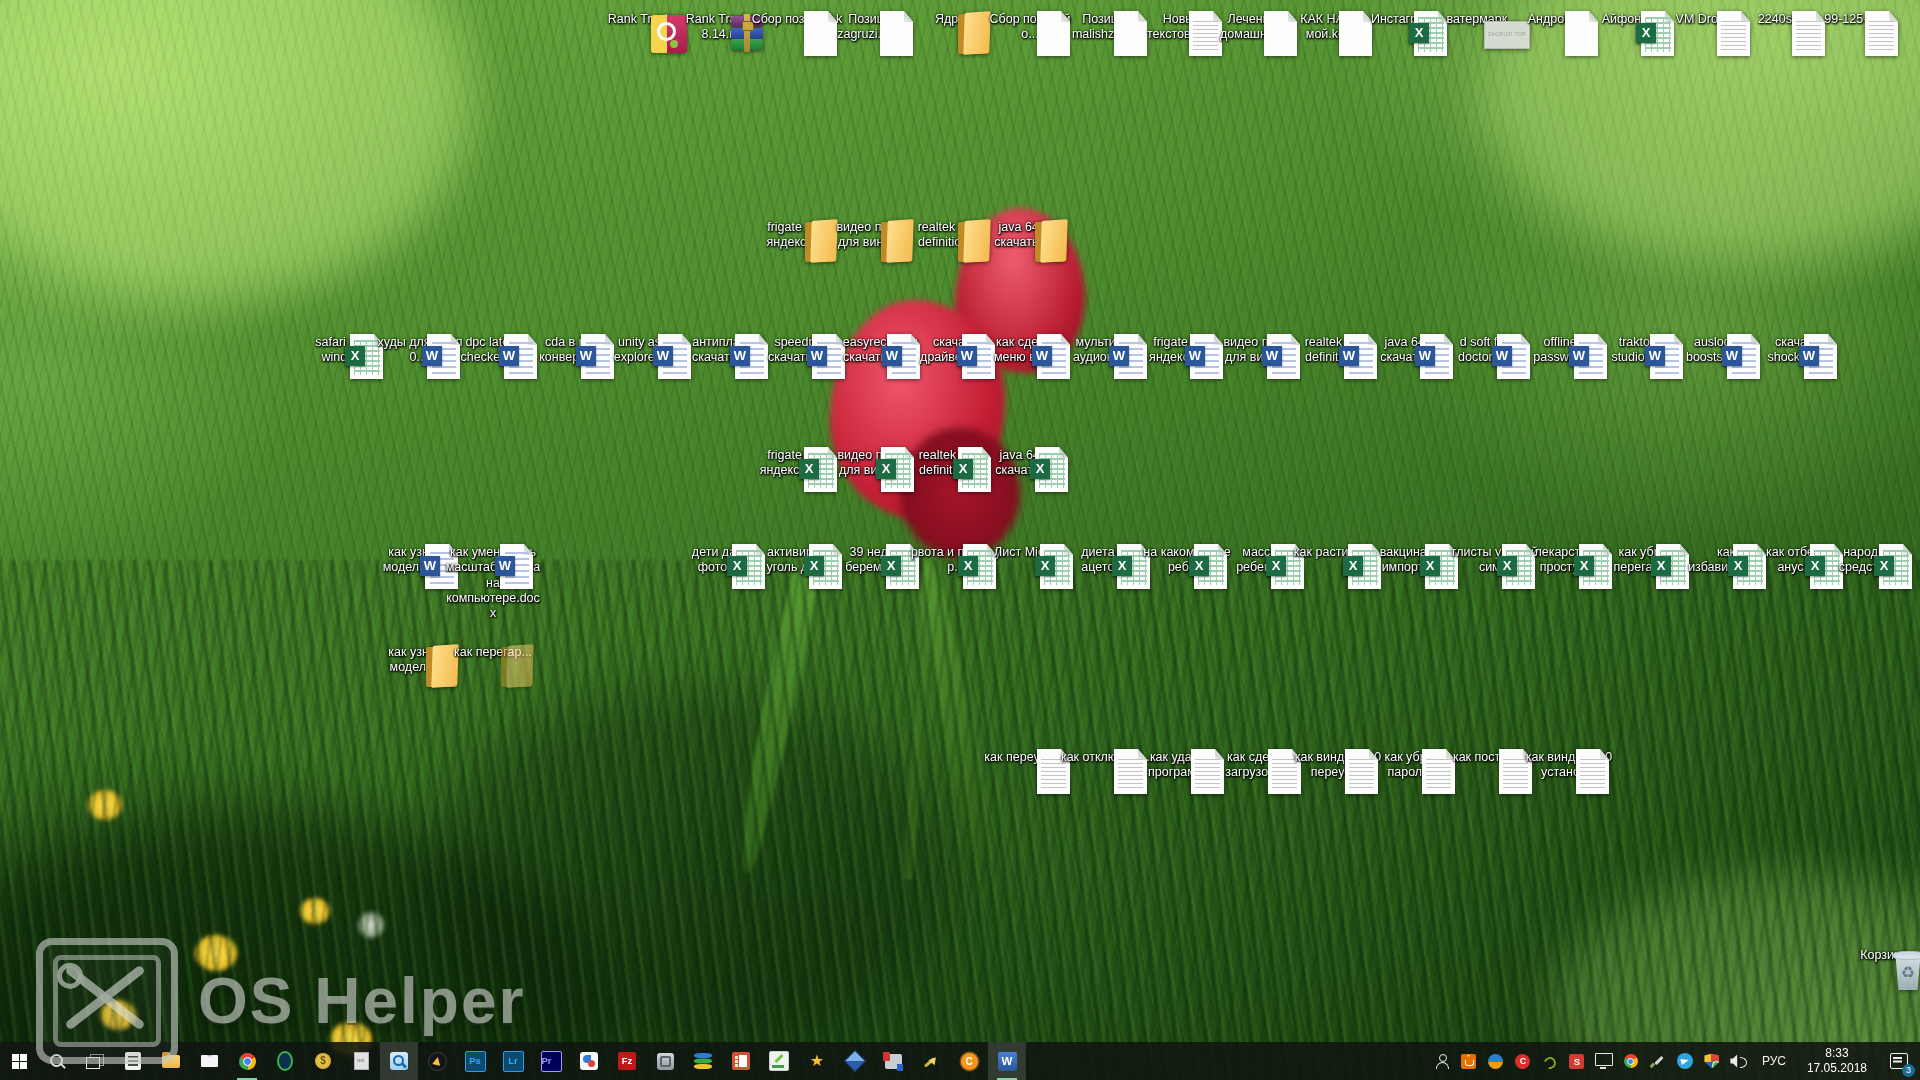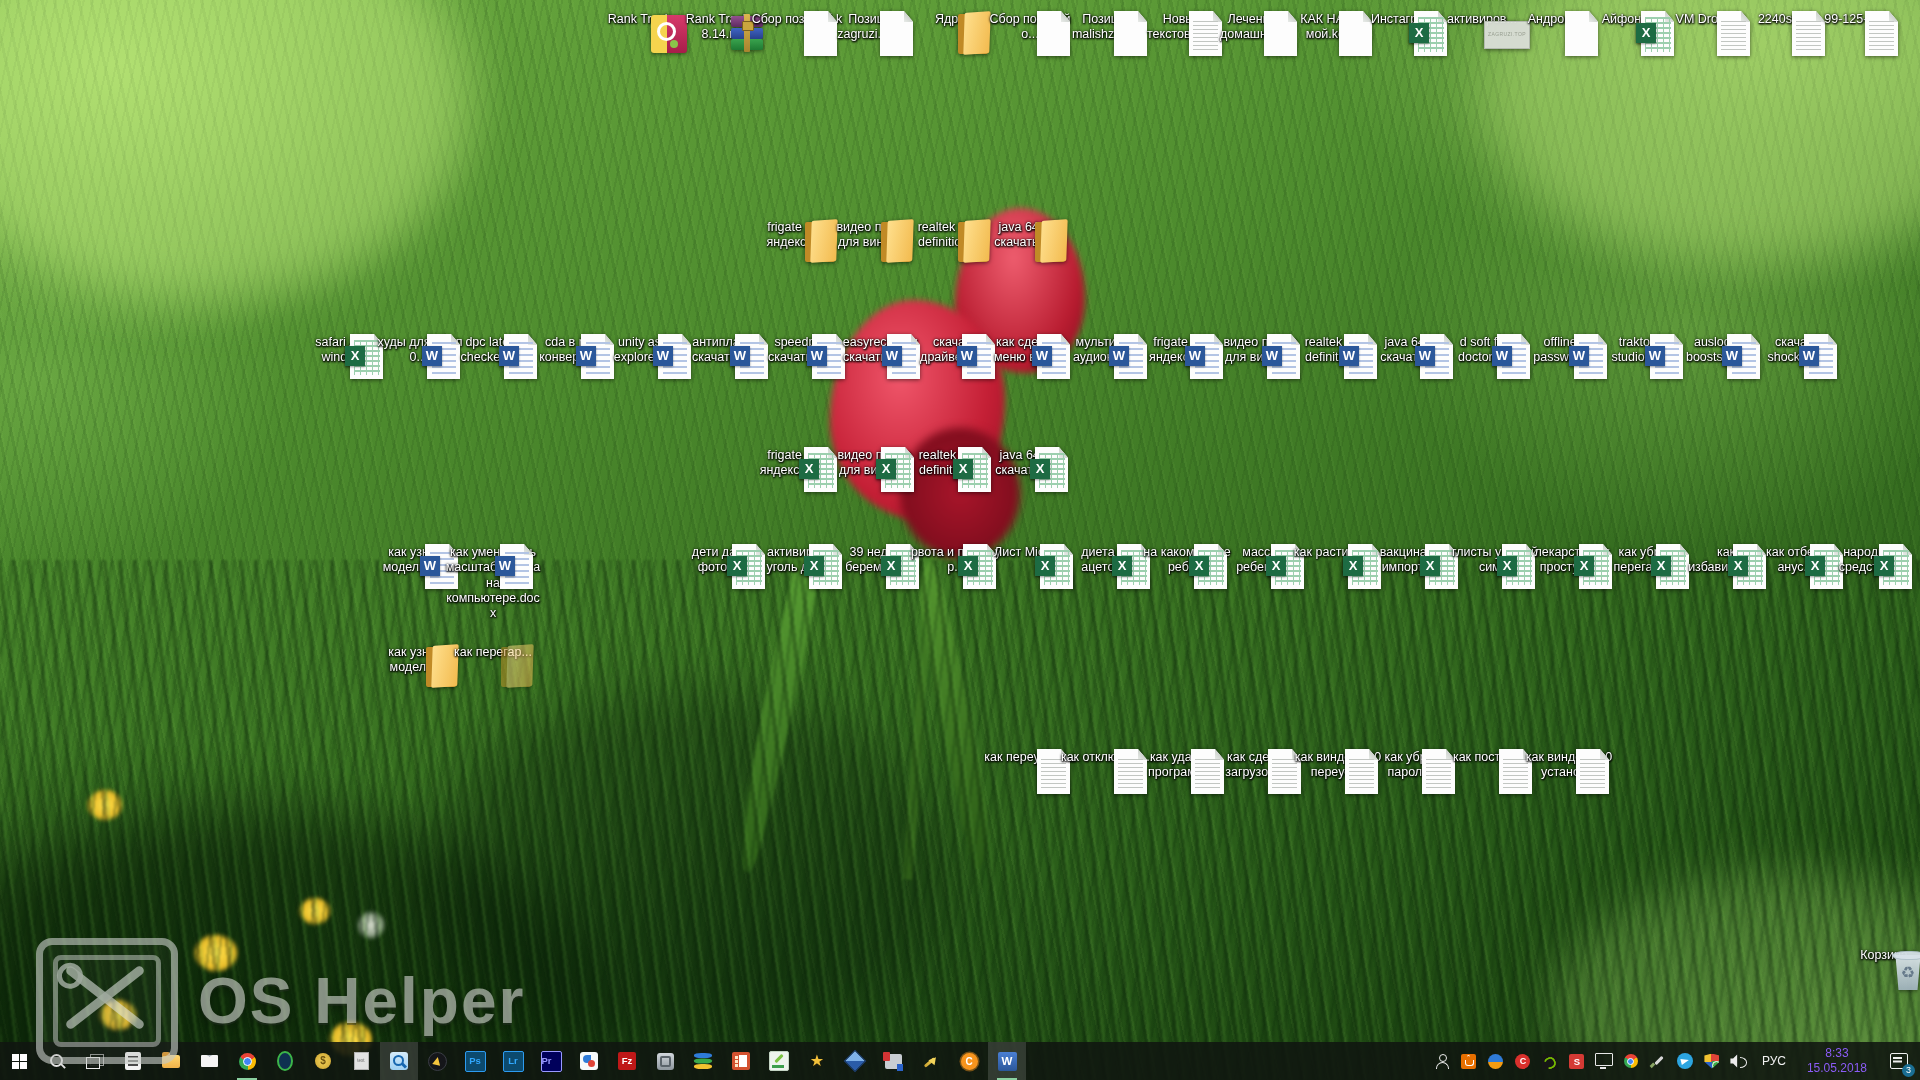--- a/index.html
+++ b/index.html
@@ -212,21 +212,21 @@
     background:conic-gradient(#e04438 0 25%,#3c9e4d 0 50%,#2a62c8 0 75%,#f2c230 0 100%);
     clip-path:polygon(50% 0,100% 14%,100% 55%,50% 100%,0 55%,0 14%);}
   .i-defender::after{right:-2px;bottom:-1px;width:7px;height:7px;background:#3fae49;
     border:1px solid #fff;border-radius:50%;clip-path:none;}
   .i-volume{width:17px;height:14px;}
   .i-volume::before{left:0;top:0;width:9px;height:14px;background:#ececec;
     clip-path:polygon(0 32%,30% 32%,75% 4%,75% 96%,30% 68%,0 68%);}
   .i-volume::after{left:10px;top:2.5px;width:6px;height:9px;border:1.8px solid #ececec;
     border-left:0;border-radius:0 8px 8px 0/0 6px 6px 0;}
   .lang{font-size:12px;color:#f2f2f2;padding:0 6px;cursor:pointer;}
-  .clock{font-size:12px;line-height:1.28;text-align:center;color:#8b5cf6;padding:0 8px;cursor:pointer;}
+  .clock{font-size:12px;line-height:1.28;text-align:center;color:#ffffff;padding:0 8px;cursor:pointer;}
   .notif{width:34px;height:38px;display:flex;align-items:center;justify-content:center;
     position:relative;cursor:pointer;}
   .i-notif{width:16px;height:14px;border:1.7px solid #f0f0f0;border-radius:2px;}
   .i-notif::before{left:2px;top:3px;width:9px;height:1.5px;background:#f0f0f0;
     box-shadow:0 3.5px 0 #f0f0f0;}
   .nbadge{position:absolute;right:1px;bottom:3px;min-width:13px;height:13px;border-radius:50%;
     background:#1a6e93;color:#fff;font-size:9px;line-height:13px;text-align:center;}
 </style>
 </head>
 <body>
@@ -296,21 +296,21 @@
       <div class="dicon" style="left: 1284px; top: 10px;">
     <span class="ic k-blank"><i class="pg"></i></span>
     <div class="lbl">КАК НА ПК мой.kcdb</div>
   </div>
       <div class="dicon" style="left: 1359px; top: 10px;">
     <span class="ic k-excel"><i class="pg xg"></i><i class="bdg bx">X</i></span>
     <div class="lbl">Инстаграм...</div>
   </div>
       <div class="dicon" style="left: 1434px; top: 10px;">
     <span class="ic k-image"><i class="imgth"><span>ZAGRUZI.TOP</span></i></span>
-    <div class="lbl">активиров...</div>
+    <div class="lbl">ватермарк...</div>
   </div>
       <div class="dicon" style="left: 1510px; top: 10px;">
     <span class="ic k-blank"><i class="pg"></i></span>
     <div class="lbl">Андроид.k</div>
   </div>
       <div class="dicon" style="left: 1586px; top: 10px;">
     <span class="ic k-excel"><i class="pg xg"></i><i class="bdg bx">X</i></span>
     <div class="lbl">Айфон.xlsx</div>
   </div>
       <div class="dicon" style="left: 1662px; top: 10px;">
@@ -684,21 +684,21 @@
           <div class="trbtn">
             <span class="ti i-defender"></span>
           </div>
           <div class="trbtn">
             <span class="ti i-volume"></span>
           </div>
         </div>
       <div class="lang">РУС</div>
       <div class="clock">
         <div>8:33</div>
-        <div>15.05.2018</div>
+        <div>17.05.2018</div>
       </div>
       <div class="notif">
         <span class="ti i-notif"></span>
         <span class="nbadge">3</span>
       </div>
     </div>
   </div>
 </div>
 
 </body></html>

